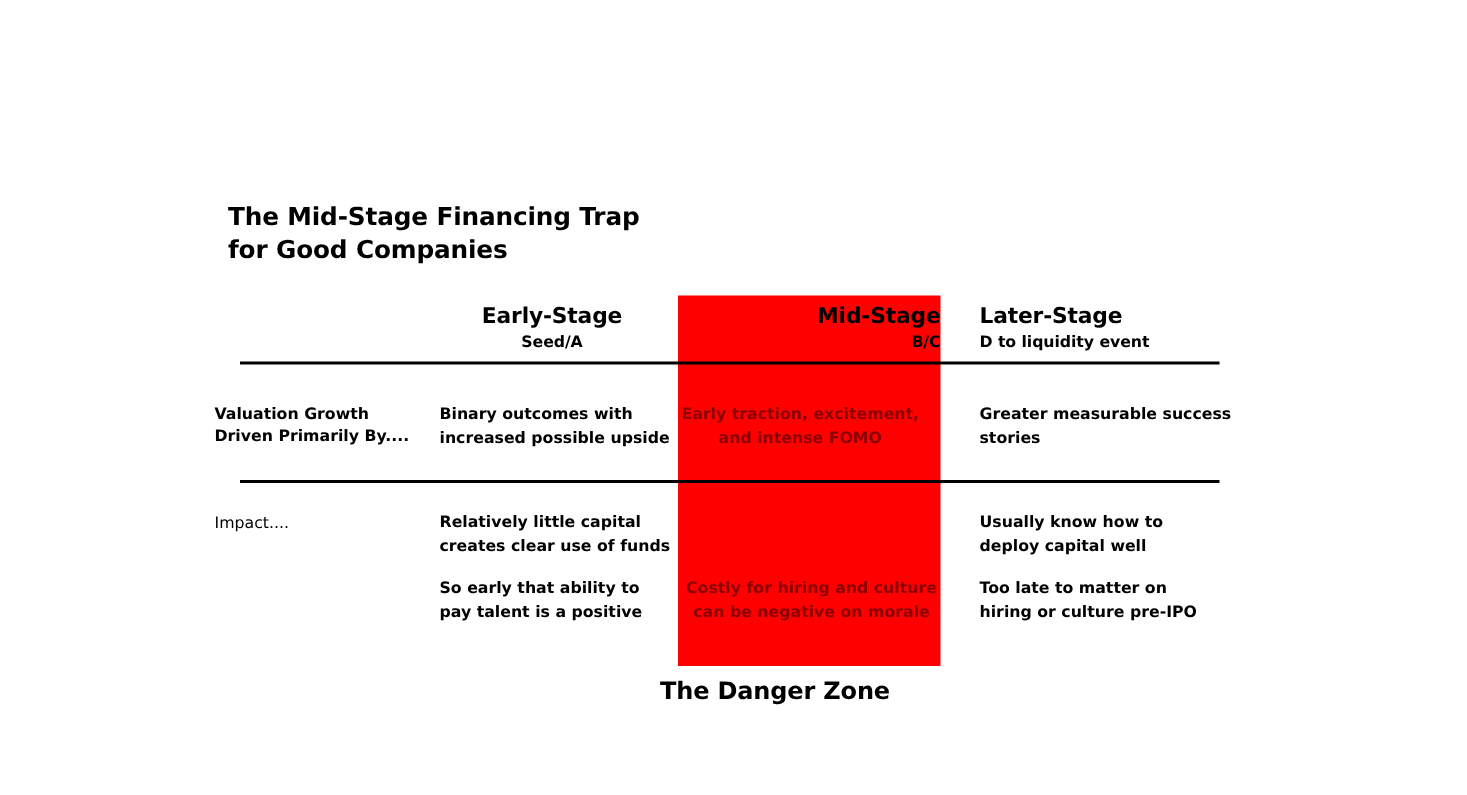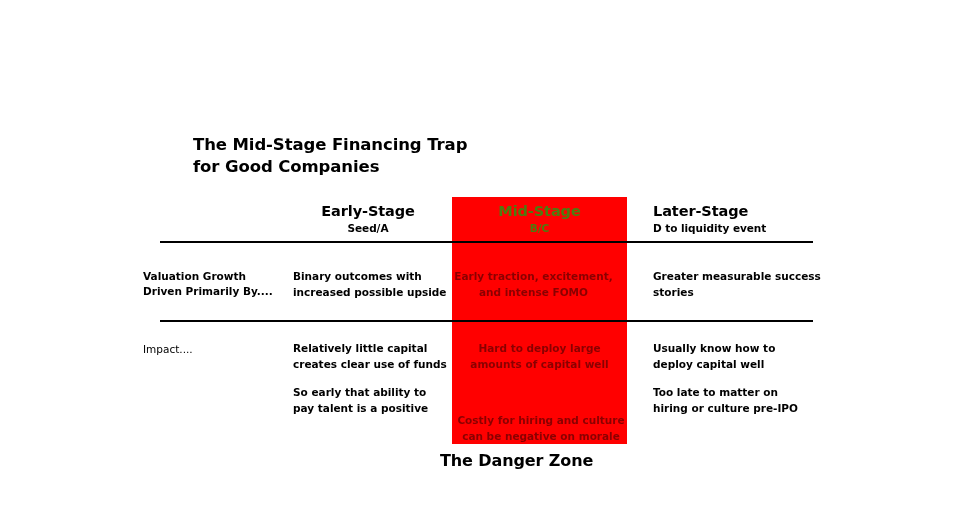--- a/index.html
+++ b/index.html
@@ -28,21 +28,20 @@
   #slide-title {
     position: absolute;
     left: 152px;
     top: 134px;
     width: 420px;
     font-size: 16.5px;
     font-weight: bold;
     line-height: 1.32;
     letter-spacing: -0.1px;
     white-space: pre-line;
-    margin-left: 41px;
   }
 
   
   #danger-column {
     position: absolute;
     left: 452px;
     top: 197px;
     width: 175px;
     height: 247px;
     background: #FF0000;
@@ -72,21 +71,21 @@
   }
   .col-header .ch-sub {
     font-size: 10.5px;
     font-weight: bold;
     line-height: 1.3;
     margin-top: 2px;
     letter-spacing: -0.05px;
   }
 
   #header-early  { left: 293px; width: 150px; text-align: center; }
-  #header-mid    { left: 452px; width: 175px; text-align: center; color: #4d7c0f; }
+  #header-mid    { left: 452px; width: 175px; text-align: right; color: #000000; }
   #header-later  { left: 653px; width: 180px; text-align: left; }
 
   
   .row-label {
     position: absolute;
     left: 143px;
     width: 130px;
     font-size: 10.5px;
     line-height: 1.45;
     white-space: pre-line;
@@ -109,21 +108,21 @@
   #cell-r1-mid   { left: 452px; top: 269px; width: 163px; }
   #cell-r1-later { left: 653px; top: 269px; width: 175px; }
 
   
   #cell-r2a-early { left: 293px; top: 341px; width: 160px; }
   #cell-r2a-mid   { left: 452px; top: 341px; width: 175px; }
   #cell-r2a-later { left: 653px; top: 341px; width: 175px; }
 
   
   #cell-r2b-early { left: 293px; top: 385px; width: 160px; }
-  #cell-r2b-mid   { left: 452px; top: 385px; width: 178px; margin-top: 28px; }
+  #cell-r2b-mid   { left: 452px; top: 385px; width: 178px; }
   #cell-r2b-later { left: 653px; top: 385px; width: 175px; }
 
   
   #danger-caption {
     position: absolute;
     left: 440px;
     top: 451px;
     width: 200px;
     font-size: 16px;
     font-weight: bold;
@@ -171,22 +170,20 @@
 stories</div>
 
   <div id="label-impact" class="row-label">Impact....</div>
 
   <div id="cell-r2a-early" class="cell">Relatively little capital
 creates clear use of funds</div>
 
   <div id="cell-r2b-early" class="cell">So early that ability to
 pay talent is a positive</div>
 
-  <div id="cell-r2a-mid" class="cell on-red">Hard to deploy large
-amounts of capital well</div>
 
   <div id="cell-r2b-mid" class="cell on-red">Costly for hiring and culture
 can be negative on morale</div>
 
   <div id="cell-r2a-later" class="cell">Usually know how to
 deploy capital well</div>
 
   <div id="cell-r2b-later" class="cell">Too late to matter on
 hiring or culture pre-IPO</div>
 

